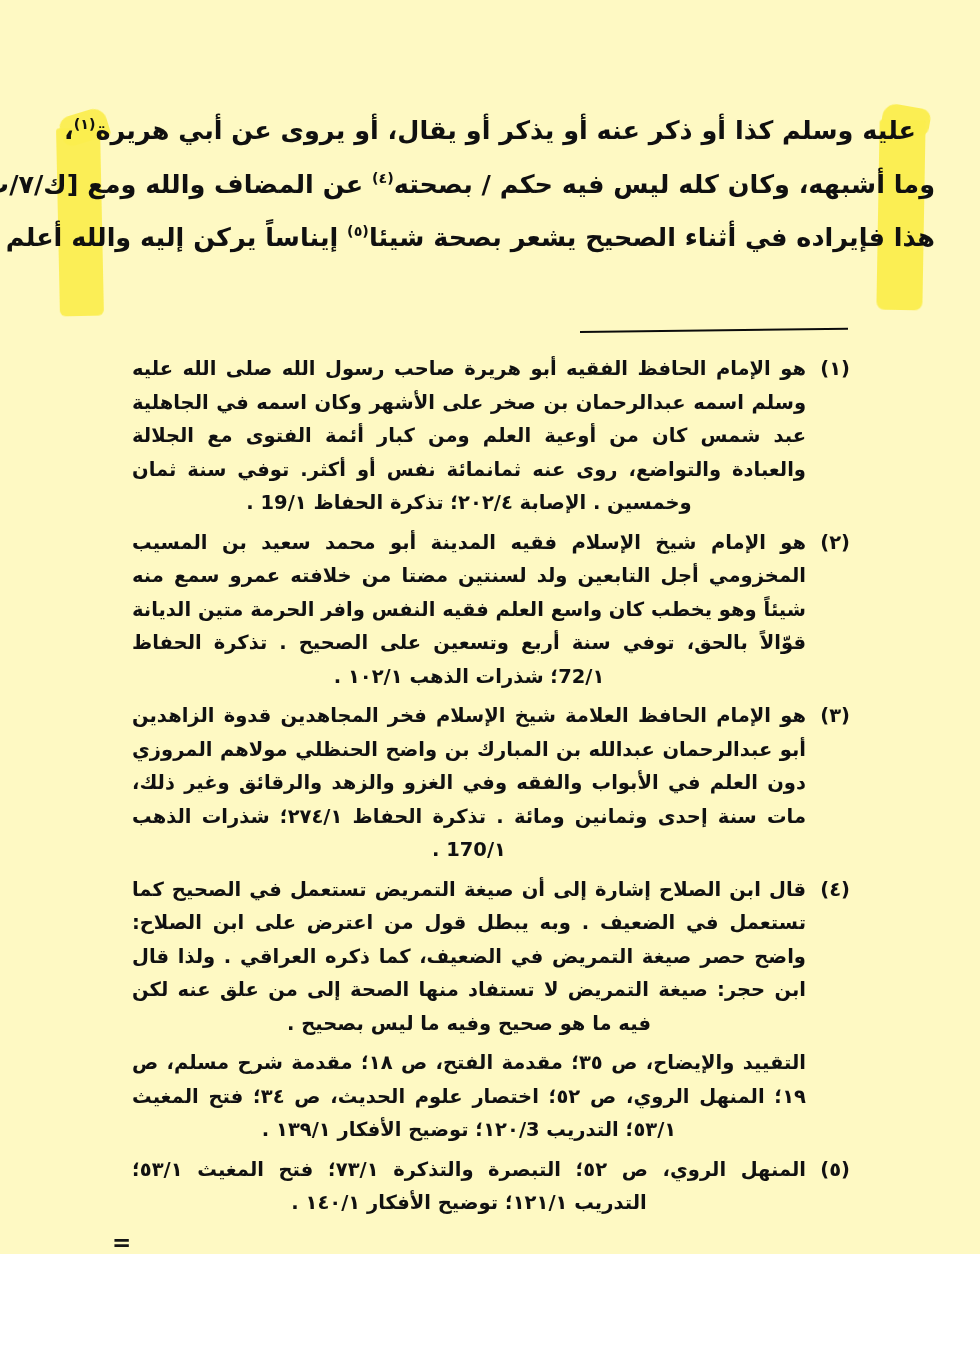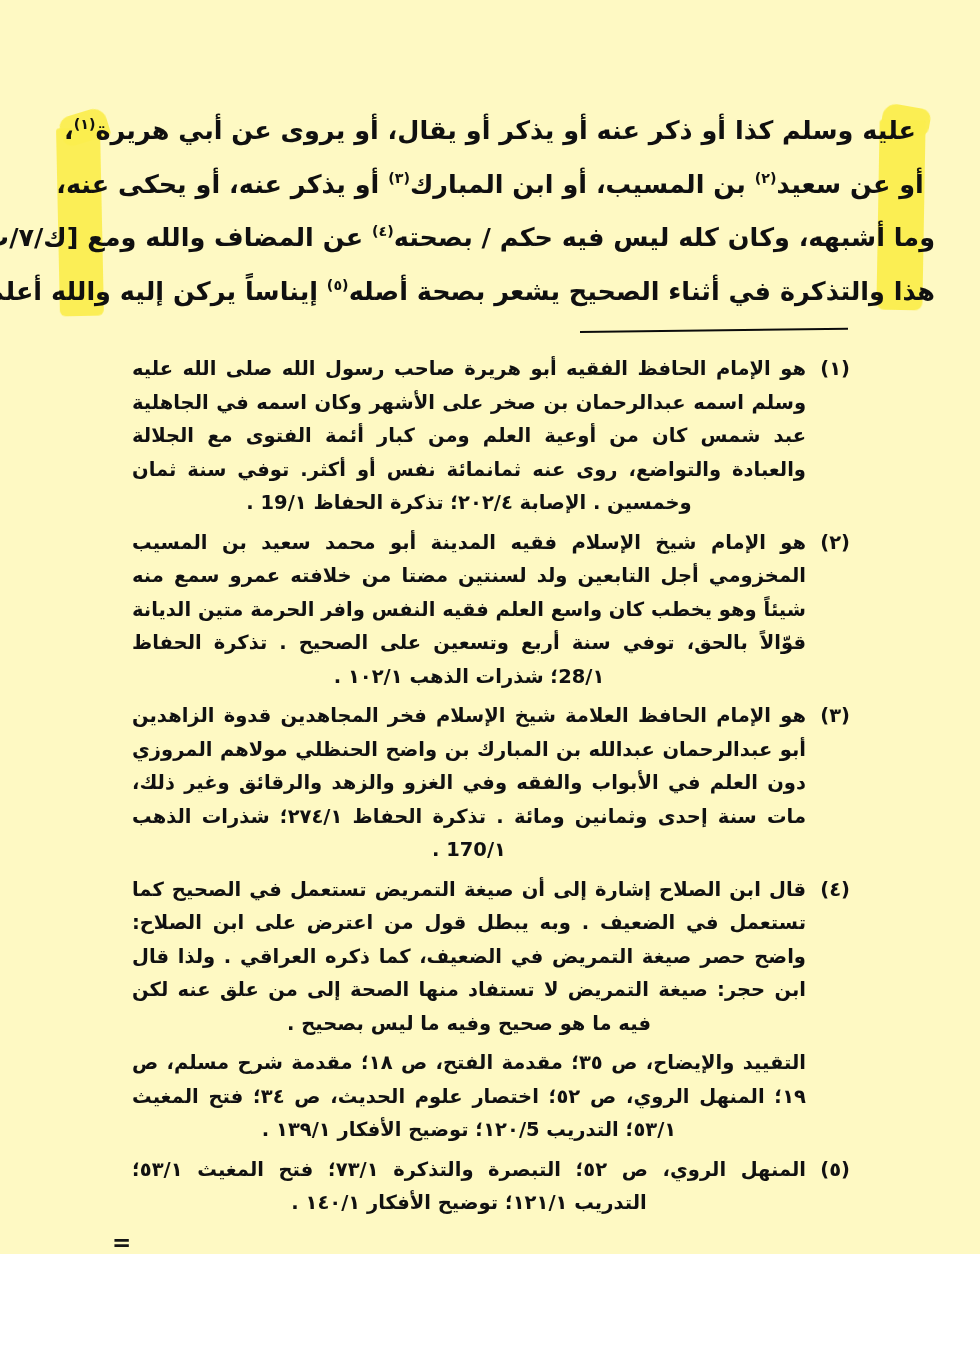--- a/index.html
+++ b/index.html
@@ -182,51 +182,50 @@
 <div id="page">
 
   <div class="hl hl-left-hook"></div>
   <div class="hl hl-left"></div>
   <div class="hl hl-right-hook"></div>
   <div class="hl hl-right"></div>
 
   <div class="layer body-text">
     <span class="body-line l1"><span>عليه وسلم كذا أو ذكر عنه أو يذكر أو يقال، أو يروى عن أبي هريرة</span><sup class="fn">(١)</sup><span>،</span></span>
 
-    <span class="body-line l2"><span>أو عن سعيد</span><sup class="fn">(٢)</sup><span> بن المسيب، أو ابن المبارك</span><sup class="fn">(٣)</sup><span> أو يذكر عنه، أو يحكى عنه،</span></span>
 
     <span class="body-line l3"><span>وما أشبهه، وكان كله ليس فيه حكم / بصحته</span><sup class="fn">(٤)</sup><span> عن المضاف والله ومع </span><span>[ك/٧/ب]</span></span>
 
-    <span class="body-line l4"><span>هذا والتذكرة في أثناء الصحيح يشعر بصحة أصله</span><sup class="fn">(٥)</sup><span> إيناساً يركن إليه والله أعلم .</span></span>
+    <span class="body-line l4"><span>هذا فإيراده في أثناء الصحيح يشعر بصحة شيئا</span><sup class="fn">(٥)</sup><span> إيناساً يركن إليه والله أعلم .</span></span>
   </div>
 
   <div class="rule"></div>
 
   <div class="layer footnotes">
 
     <div class="fn-item">
       <span class="fn-marker">(١)</span>
       <span class="fn-body">هو الإمام الحافظ الفقيه أبو هريرة صاحب رسول الله صلى الله عليه وسلم اسمه عبدالرحمان بن صخر على الأشهر وكان اسمه في الجاهلية عبد شمس كان من أوعية العلم ومن كبار أئمة الفتوى مع الجلالة والعبادة والتواضع، روى عنه ثمانمائة نفس أو أكثر. توفي سنة ثمان وخمسين . الإصابة ٢٠٢/٤؛ تذكرة الحفاظ 19/١ .</span>
     </div>
 
     <div class="fn-item">
       <span class="fn-marker">(٢)</span>
-      <span class="fn-body">هو الإمام شيخ الإسلام فقيه المدينة أبو محمد سعيد بن المسيب المخزومي أجل التابعين ولد لسنتين مضتا من خلافته عمرو سمع منه شيئاً وهو يخطب كان واسع العلم فقيه النفس وافر الحرمة متين الديانة قوّالاً بالحق، توفي سنة أربع وتسعين على الصحيح . تذكرة الحفاظ 28/١؛ شذرات الذهب ١٠٢/١ .</span>
+      <span class="fn-body">هو الإمام شيخ الإسلام فقيه المدينة أبو محمد سعيد بن المسيب المخزومي أجل التابعين ولد لسنتين مضتا من خلافته عمرو سمع منه شيئاً وهو يخطب كان واسع العلم فقيه النفس وافر الحرمة متين الديانة قوّالاً بالحق، توفي سنة أربع وتسعين على الصحيح . تذكرة الحفاظ 72/١؛ شذرات الذهب ١٠٢/١ .</span>
     </div>
 
     <div class="fn-item">
       <span class="fn-marker">(٣)</span>
       <span class="fn-body">هو الإمام الحافظ العلامة شيخ الإسلام فخر المجاهدين قدوة الزاهدين أبو عبدالرحمان عبدالله بن المبارك بن واضح الحنظلي مولاهم المروزي دون العلم في الأبواب والفقه وفي الغزو والزهد والرقائق وغير ذلك، مات سنة إحدى وثمانين ومائة . تذكرة الحفاظ ٢٧٤/١؛ شذرات الذهب 170/١ .</span>
     </div>
 
     <div class="fn-item">
       <span class="fn-marker">(٤)</span>
       <span class="fn-body">قال ابن الصلاح إشارة إلى أن صيغة التمريض تستعمل في الصحيح كما تستعمل في الضعيف . وبه يبطل قول من اعترض على ابن الصلاح: واضح حصر صيغة التمريض في الضعيف، كما ذكره العراقي . ولذا قال ابن حجر: صيغة التمريض لا تستفاد منها الصحة إلى من علق عنه لكن فيه ما هو صحيح وفيه ما ليس بصحيح .</span>
     </div>
-    <div class="fn-refs">التقييد والإيضاح، ص ٣٥؛ مقدمة الفتح، ص ١٨؛ مقدمة شرح مسلم، ص ١٩؛ المنهل الروي، ص ٥٢؛ اختصار علوم الحديث، ص ٣٤؛ فتح المغيث ٥٣/١؛ التدريب ١٢٠/5؛ توضيح الأفكار ١٣٩/١ .</div>
+    <div class="fn-refs">التقييد والإيضاح، ص ٣٥؛ مقدمة الفتح، ص ١٨؛ مقدمة شرح مسلم، ص ١٩؛ المنهل الروي، ص ٥٢؛ اختصار علوم الحديث، ص ٣٤؛ فتح المغيث ٥٣/١؛ التدريب ١٢٠/3؛ توضيح الأفكار ١٣٩/١ .</div>
 
     <div class="fn-item">
       <span class="fn-marker">(٥)</span>
       <span class="fn-body">المنهل الروي، ص ٥٢؛ التبصرة والتذكرة ٧٣/١؛ فتح المغيث ٥٣/١؛ التدريب ١٢١/١؛ توضيح الأفكار ١٤٠/١ .</span>
     </div>
 
   </div>
 
   <div class="eq-mark">=</div>
 

